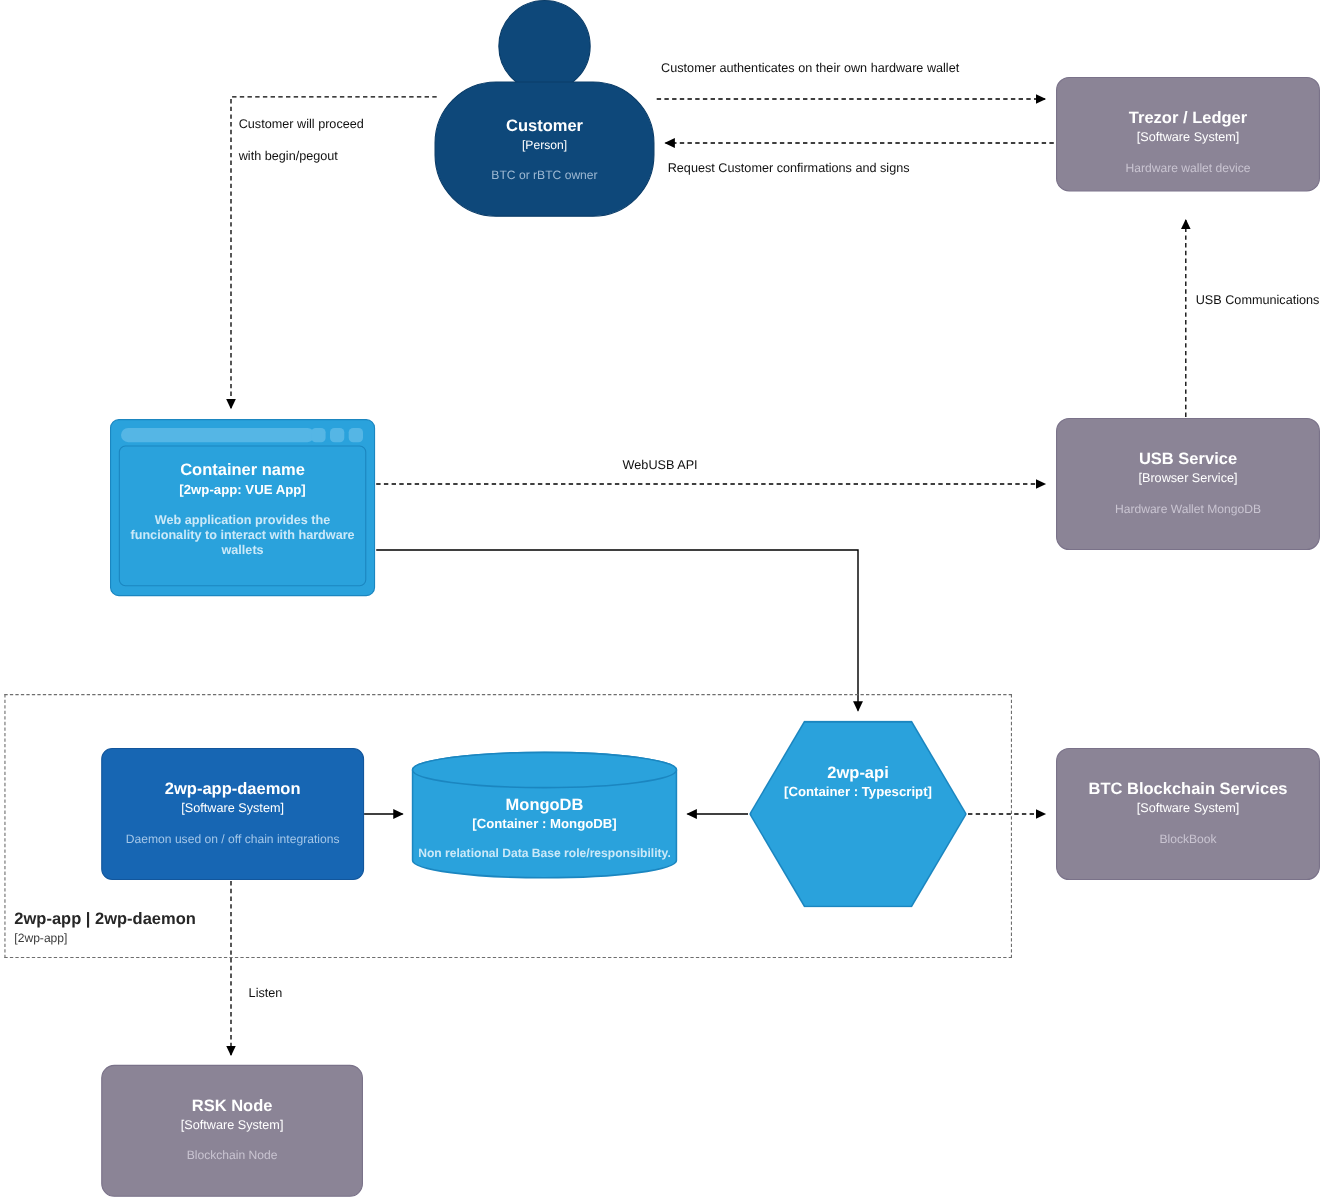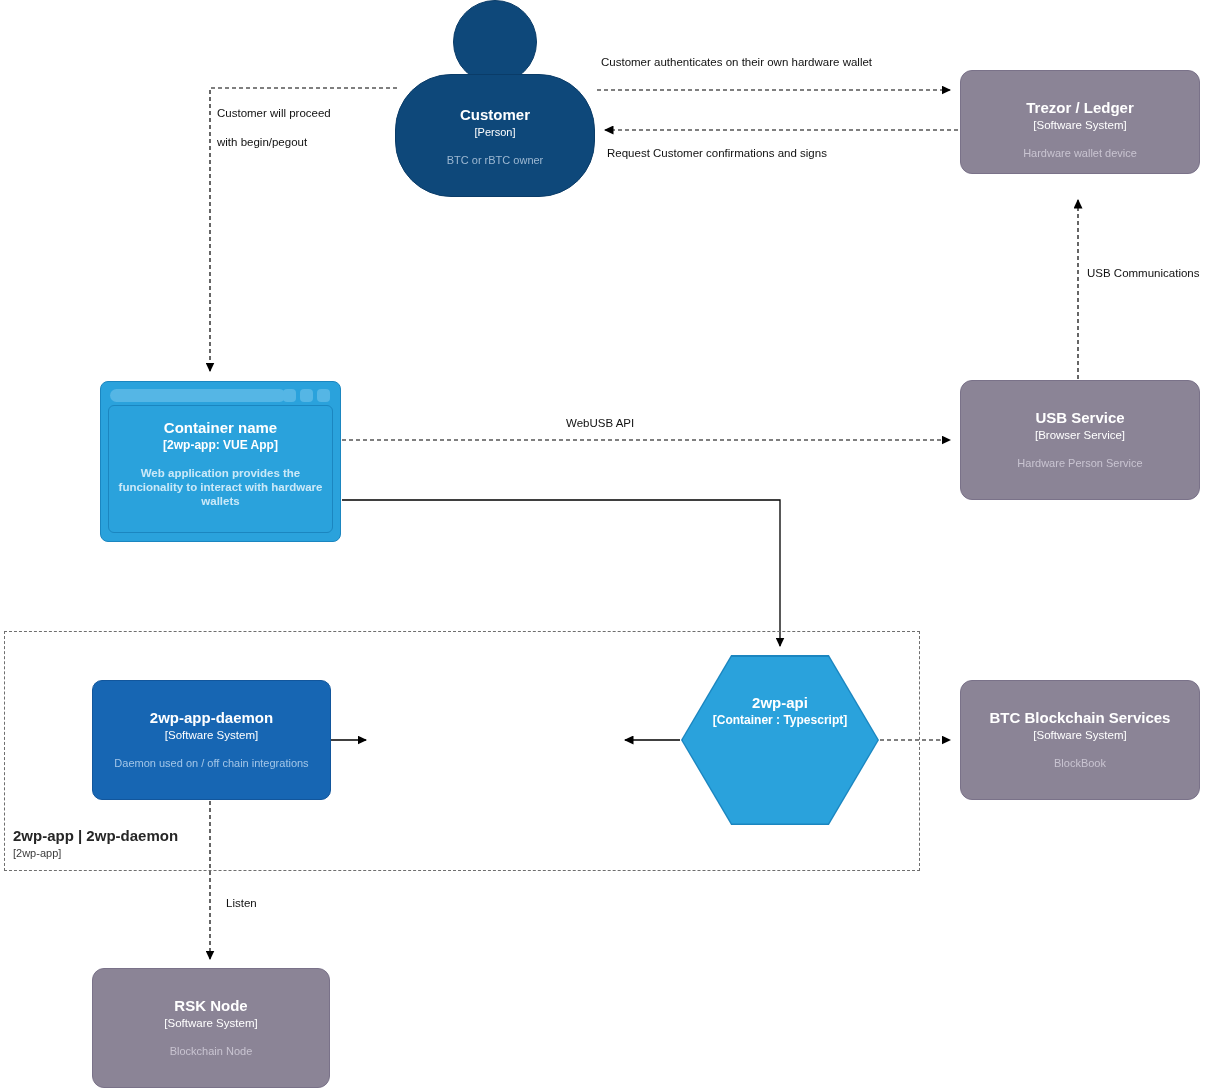--- a/index.html
+++ b/index.html
@@ -119,29 +119,40 @@
     <div class="content">
       <div class="title">Container name</div>
       <div class="subtitle">[2wp-app: VUE App]</div>
       <div class="desc" style="padding:0 6px">Web application provides the funcionality to interact with hardware wallets</div>
     </div>
   </div>
 
   <div class="node box gray pad-box" style="left:960px;top:380px;width:240px;height:120px">
     <div class="title">USB Service</div>
     <div class="subtitle">[Browser Service]</div>
-    <div class="desc">Hardware Person Service</div>
+    <div class="desc">Hardware Wallet MongoDB</div>
   </div>
 
   <div class="node blue pad-box" style="left:92px;top:680px;width:239px;height:120px">
     <div class="title">2wp-app-daemon</div>
     <div class="subtitle">[Software System]</div>
     <div class="desc">Daemon used on / off chain integrations</div>
   </div>
 
+  <div class="node cyl" style="left:374px;top:683px;width:242px;height:117px;color:#fff">
+    <svg width="242" height="117" style="position:absolute;left:0;top:0">
+      <path d="M1,17 V99 A120,16 0 0 0 241,99 V17 A120,16 0 0 0 1,17 Z" fill="#2aa2dc" stroke="#1b86c0" stroke-width="1.5"></path>
+      <ellipse cx="121" cy="17" rx="120" ry="16" fill="#2aa2dc" stroke="#1b86c0" stroke-width="1.5"></ellipse>
+    </svg>
+    <div class="cyl-text">
+      <div class="title">MongoDB</div>
+      <div class="subtitle">[Container : MongoDB]</div>
+      <div class="desc">Non relational Data Base role/responsibility.</div>
+    </div>
+  </div>
 
   <div class="hex-outer" style="left:681px;top:655px;width:198px;height:170px">
     <div class="hex">
       <div class="title">2wp-api</div>
       <div class="subtitle">[Container : Typescript]</div>
     </div>
   </div>
 
   <div class="node box gray pad-box" style="left:960px;top:680px;width:240px;height:120px">
     <div class="title">BTC Blockchain Services</div>

